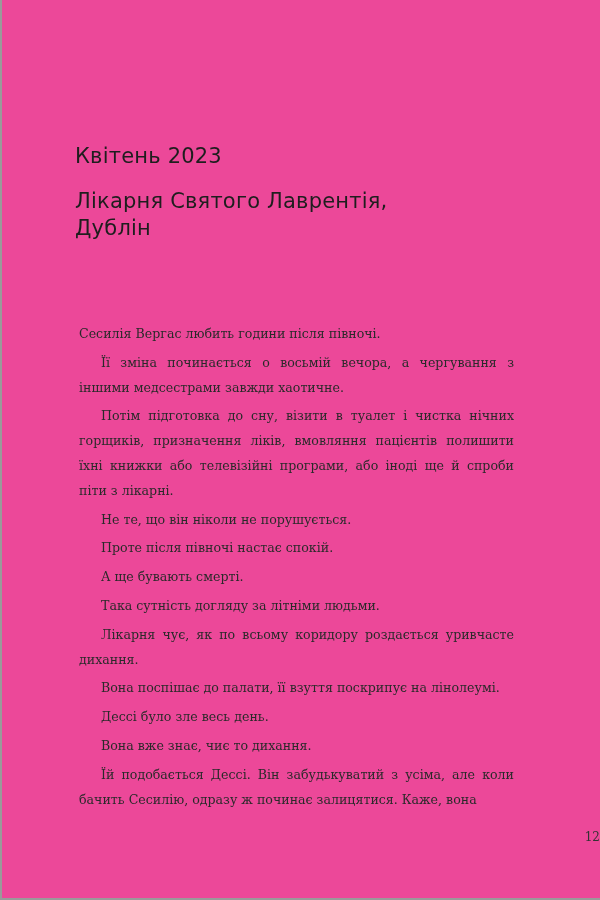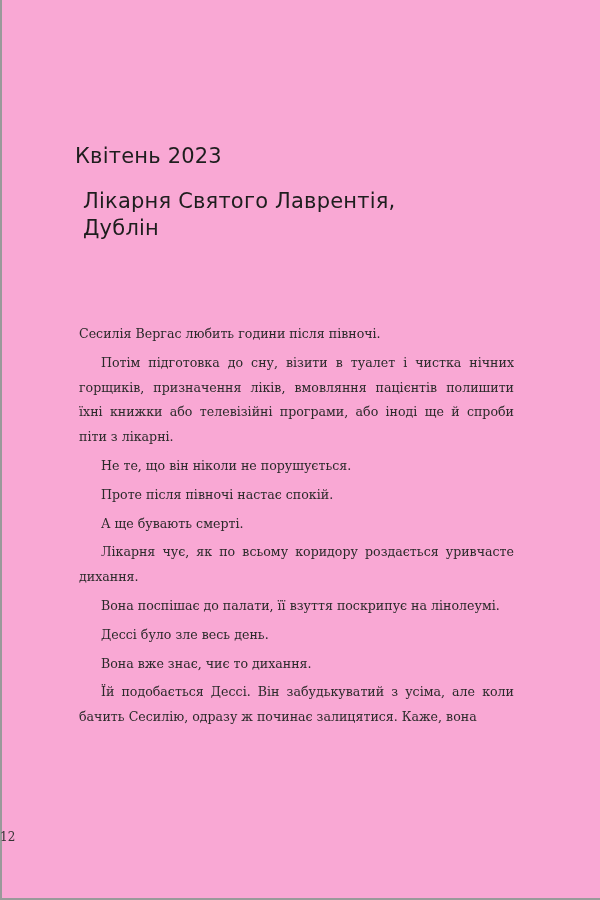--- a/index.html
+++ b/index.html
@@ -12,21 +12,21 @@
       height: 900px;
       position: relative;
       overflow: hidden;
     }
     .page {
       position: absolute;
       left: 0;
       top: 0;
       width: 600px;
       height: 900px;
-      background: #f9a8d4;
+      background: #ec4899;
       box-sizing: border-box;
     }
     .edge-left {
       position: absolute;
       left: 0;
       top: 0;
       width: 2px;
       height: 900px;
       background: #9a9a9a;
     }
@@ -49,21 +49,21 @@
     .heading-date {
       font-size: 21px;
       line-height: 28px;
       margin: 0 0 18px 0;
       font-weight: normal;
       letter-spacing: 0.2px;
     }
     .heading-place {
       font-size: 21px;
       line-height: 27px;
-      margin: 8px;
+      margin: 0;
       font-weight: normal;
       letter-spacing: 0.2px;
     }
     .body-text {
       position: absolute;
       left: 75px;
       top: 318px;
       width: 443px;
       font-family: "DejaVu Serif", serif;
       font-size: 12.6px;
@@ -77,21 +77,21 @@
       text-indent: 22px;
     }
     .body-text p.first {
       text-indent: 0;
     }
     .page-number {
       position: absolute;
       left: 0;
       width: 600px;
       top: 830px;
-      text-align: left;
+      text-align: right;
       font-family: "DejaVu Serif", serif;
       font-size: 12px;
       color: #333333;
     }
   </style>
 </head>
 <body>
 
 <div class="page">
   <div class="edge-left"></div>
@@ -100,24 +100,26 @@
   <div class="heading-block">
     <h1 class="heading-date">Квітень 2023</h1>
     <h2 class="heading-place">
       <span>Лікарня Святого Лаврентія,</span><br>
       <span>Дублін</span>
     </h2>
   </div>
 
   <div class="body-text">
     <p class="first">Сесилія Вергас любить години після півночі.</p>
+    <p>Її зміна починається о восьмій вечора, а чергування з іншими медсестрами завжди хаотичне.</p>
     <p>Потім підготовка до сну, візити в туалет і чистка нічних горщиків, призначення ліків, вмовляння пацієнтів полишити їхні книжки або телевізійні програми, або іноді ще й спроби піти з лікарні.</p>
     <p>Не те, що він ніколи не порушується.</p>
     <p>Проте після півночі настає спокій.</p>
     <p>А ще бувають смерті.</p>
+    <p>Така сутність догляду за літніми людьми.</p>
     <p>Лікарня чує, як по всьому коридору роздається уривчасте дихання.</p>
     <p>Вона поспішає до палати, її взуття поскрипує на лінолеумі.</p>
     <p>Дессі було зле весь день.</p>
     <p>Вона вже знає, чиє то дихання.</p>
     <p>Їй подобається Дессі. Він забудькуватий з усіма, але коли бачить Сесилію, одразу ж починає залицятися. Каже, вона</p>
   </div>
 
   <div class="page-number">12</div>
 </div>
 

